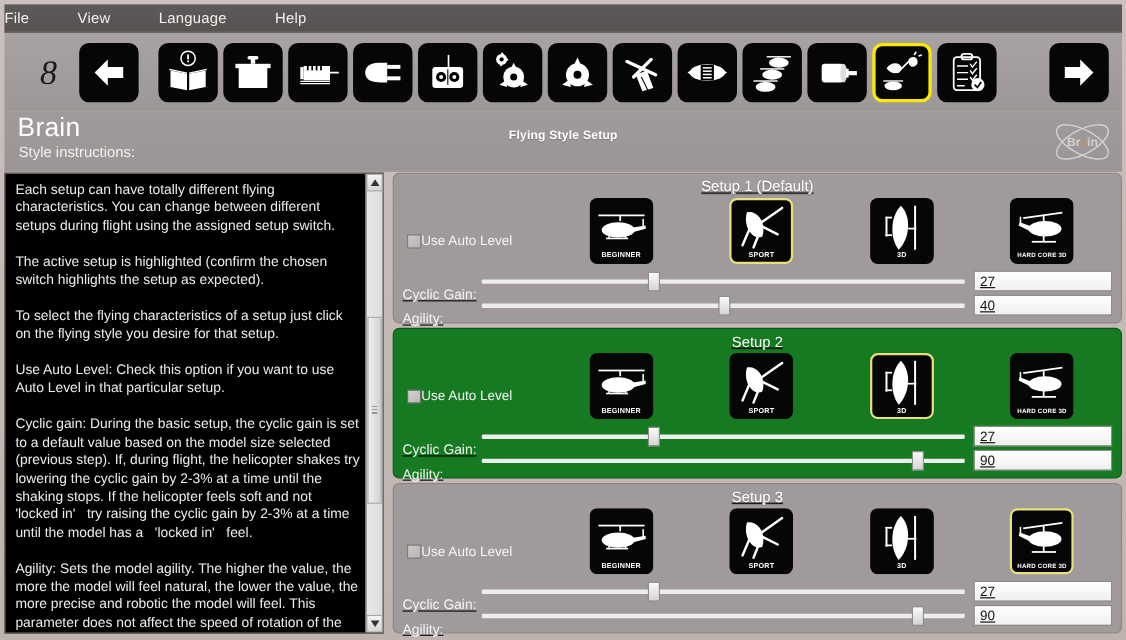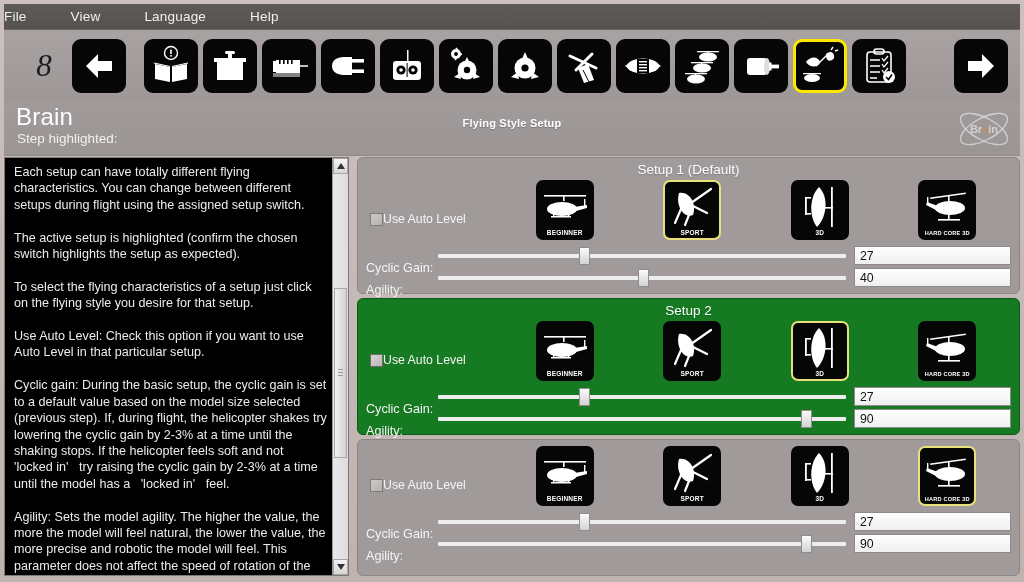--- a/index.html
+++ b/index.html
@@ -121,21 +121,21 @@
   .sb-arrow.dn { border-left:4px solid transparent; border-right:4px solid transparent; border-top:6px solid #333; }
   .sb-thumb {
     position:absolute; left:1px; right:1px; top: 130px; height: 170px;
     background: linear-gradient(90deg,#f0f0f0,#d2d2d2);
     border: 1px solid #a9a9a9;
   }
   .sb-grip { position:absolute; left:3px; right:3px; top:50%; margin-top:-4px; height:8px;
              background: repeating-linear-gradient(180deg,#9a9a9a 0 1px,transparent 1px 3px); }
 
   
-  .setups { flex: 1 1 auto; display:flex; flex-direction:column; gap:4px; }
+  .setups { flex: 1 1 auto; display:flex; flex-direction:column; gap:4px;text-decoration:underline; }
   .setup {
     flex: 1 1 0;
     background: #a09b9a;
     border: 1px solid #8b8685;
     border-radius: 6px;
     position: relative;
     padding: 4px 8px 4px 8px;
   }
   .setup.active { background: #157a22; border-color:#0d5a18; }
   .setup-title {
@@ -187,21 +187,21 @@
     position:absolute; left:0; right:0; top:50%; margin-top:-2px;
     height: 4px; background:#ededed; border-radius:1px;
   }
   .thumb {
     position:absolute; top:50%; margin-top:-9px;
     width: 11px; height: 18px;
     background: linear-gradient(180deg,#fafafa,#d4d4d4);
     border:1px solid #8d8d8d;
   }
   .valbox {
-    width: 157px; flex:0 0 auto; height:19px;
+    width: 126px; flex:0 0 auto; height:19px;
     background: linear-gradient(180deg,#ffffff,#efefef);
     border:1px solid #8f8a89;
     color:#111; font-size:12.3px;
     padding: 1px 0 0 5px;
     line-height: 16px;
   }
 </style>
 </head>
 <body>
 
@@ -393,21 +393,21 @@
 
     <div class="tb-btn fwd">
       <svg width="34" height="30" viewBox="0 0 34 30">
         <path d="M18 3 L30 15 L18 27 L18 20 L4 20 L4 10 L18 10 Z" fill="#fff"></path>
       </svg>
     </div>
   </div>
 
   <div class="headerband">
     <div class="hb-title">Brain</div>
-    <div class="hb-sub">Step highlighted:</div>
+    <div class="hb-sub">Style instructions:</div>
     <div class="hb-center">Flying Style Setup</div>
     <div class="hb-logo">
       <svg width="60" height="50" viewBox="0 0 60 50">
         <ellipse cx="30" cy="25" rx="26" ry="11" fill="none" stroke="#fff" stroke-width="1.3" transform="rotate(28 30 25)"></ellipse>
         <ellipse cx="30" cy="25" rx="26" ry="11" fill="none" stroke="#fff" stroke-width="1.3" transform="rotate(-28 30 25)"></ellipse>
         <text x="30" y="29" text-anchor="middle" font-family="Liberation Sans, sans-serif" font-size="11" font-weight="bold" fill="#fff">Br<tspan fill="#d98b3a">a</tspan>in</text>
       </svg>
     </div>
   </div>
 
@@ -602,20 +602,21 @@
           <div class="row-lbl">Agility:</div>
           <div class="track-wrap">
             <div class="track"></div>
             <div class="thumb" style="left:89%"></div>
           </div>
           <div class="valbox">90</div>
         </div>
       </div>
 
       <div class="setup">
+        <div class="setup-title">Setup 3</div>
         <div class="styles-row">
           <div class="autolevel">
             <div class="cb"></div>
             <div class="al-label">Use Auto Level</div>
           </div>
           <div class="style-btns">
             <div class="style-btn">
               <svg width="54" height="54" viewBox="0 0 54 54">
                 <g fill="#fff">
                   <rect x="6" y="12" width="42" height="1.6"></rect>

